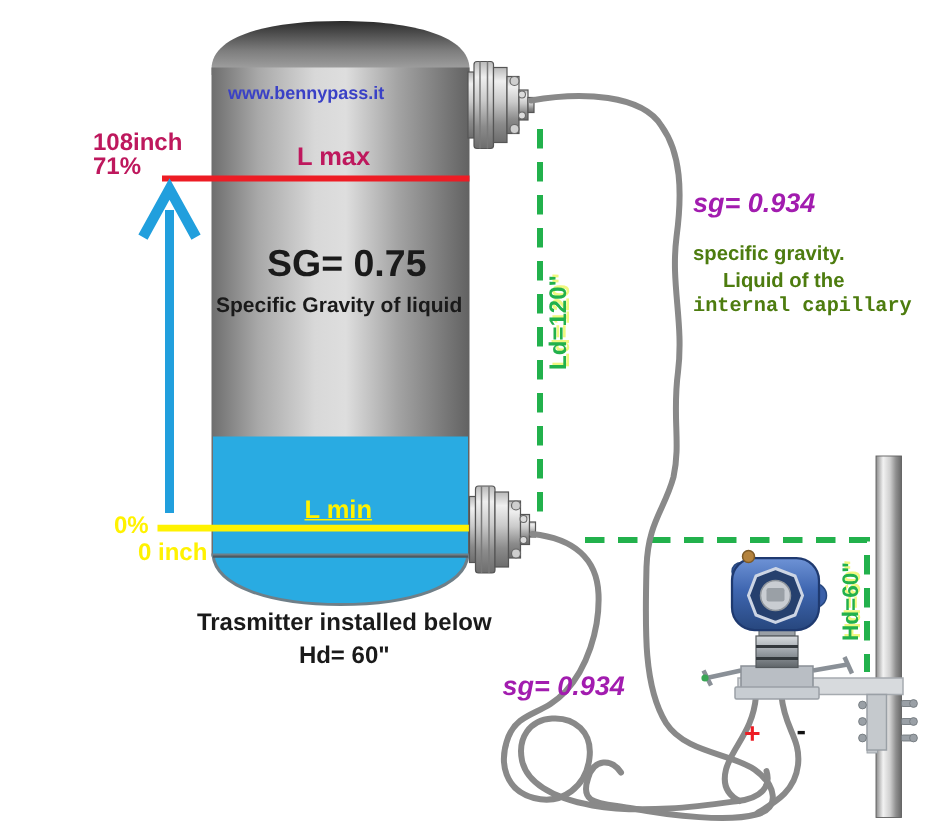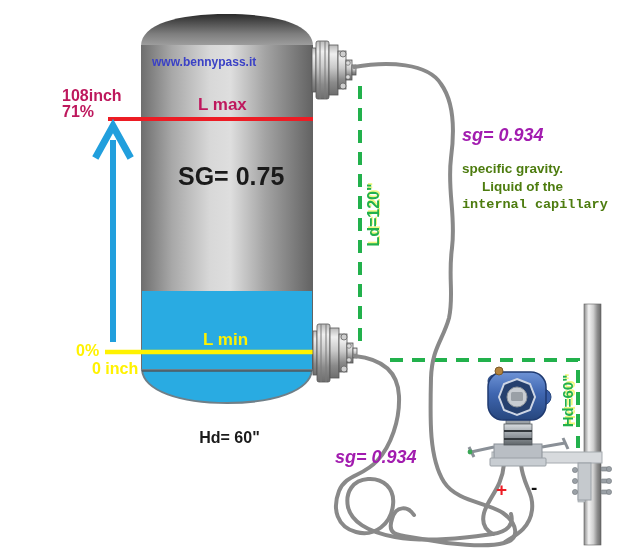--- a/index.html
+++ b/index.html
@@ -183,25 +183,27 @@
     </g>
   </svg>
 
   <div class="lbl website" style="left:152px;top:56px;">www.bennypass.it</div>
 
   <div class="lbl red lvl-num" style="left:62px;top:88px;">108inch</div>
   <div class="lbl red lvl-num" style="left:62px;top:104px;">71%</div>
   <div class="lbl red line-lbl" style="left:198px;top:96px;">L max</div>
 
   <div class="lbl black sg-title" style="left:178px;top:163px;">SG= 0.75</div>
-
-  <div class="lbl yellow line-lbl" style="left:203px;top:331px;">L min</div>
+  <div class="lbl black sg-sub" style="left:144px;top:196px;">Specific Gravity of liquid</div>
+
+  <div class="lbl yellow line-lbl" style="left:203px;top:331px;text-decoration:underline;">L min</div>
   <div class="lbl yellow lvl-num" style="left:76px;top:343px;">0%</div>
   <div class="lbl yellow lvl-num" style="left:92px;top:361px;">0 inch</div>
 
+  <div class="lbl caption" style="left:112px;top:408px;width:235px;">Trasmitter installed below</div>
   <div class="lbl caption" style="left:112px;top:430px;width:235px;">Hd= 60"</div>
 
   <div class="lbl green ld-lbl rot" style="left:374px;top:215px;">Ld=120"</div>
   <div class="lbl green hd-lbl rot" style="left:568px;top:401px;">Hd=60"</div>
 
   <div class="lbl sgval" style="left:462px;top:126px;">sg= 0.934</div>
   <div class="lbl note" style="left:462px;top:160px;">specific gravity.</div>
   <div class="lbl note" style="left:458px;top:178px;margin-left:24px;">Liquid of the</div>
   <div class="lbl note" style="left:462px;top:196px;font-family:Liberation Mono, monospace;">internal capillary</div>
 

